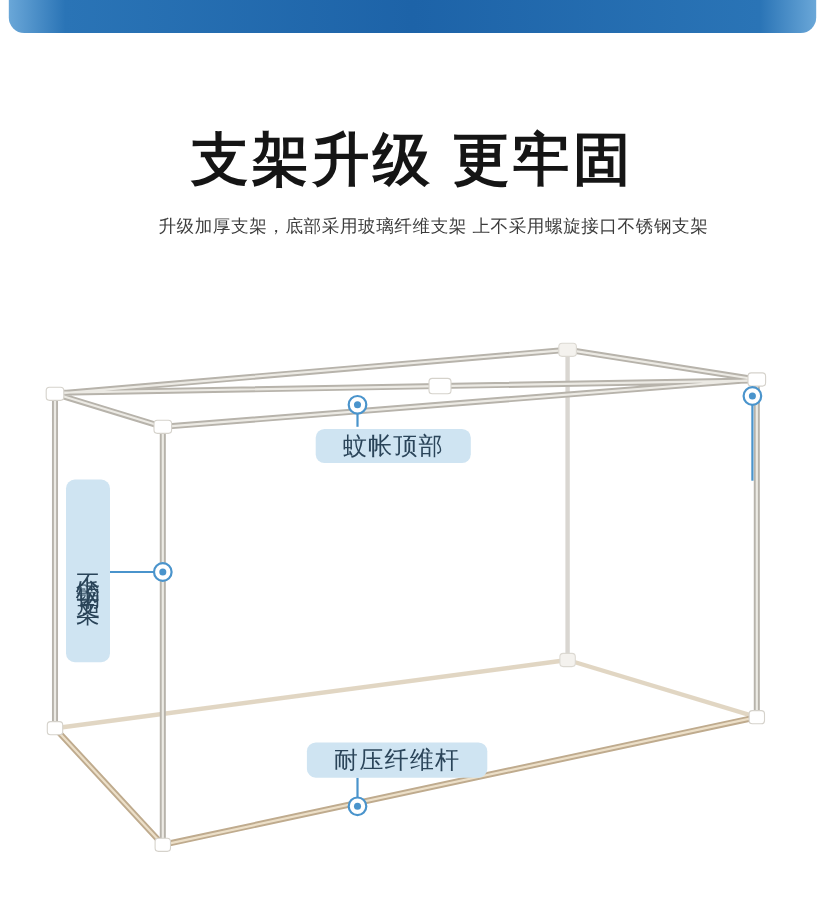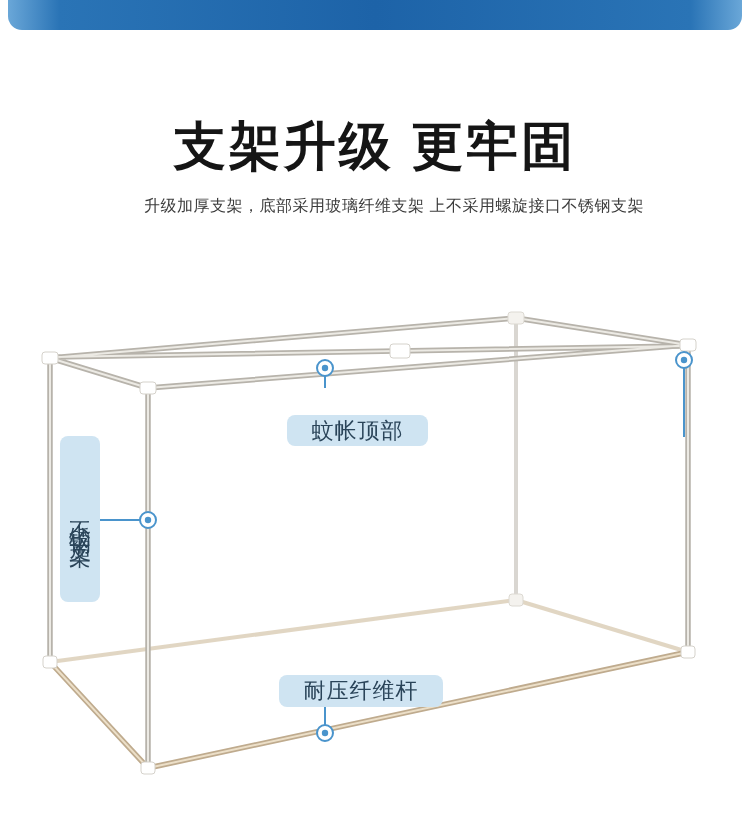--- a/index.html
+++ b/index.html
@@ -101,20 +101,20 @@
       <path class="callout-line" d="M100 520 L140 520"></path>
       <circle class="callout-ring" cx="148" cy="520" r="8"></circle>
       <circle class="callout-dot" cx="148" cy="520" r="3.2"></circle>
 
       <path class="callout-line" d="M325 707 L325 726"></path>
       <circle class="callout-ring" cx="325" cy="733" r="8"></circle>
       <circle class="callout-dot" cx="325" cy="733" r="3.2"></circle>
     </g>
   </svg>
 
-  <div class="callout" style="left:287px;top:390px;width:141px;height:31px;margin-top:25px;">蚊帐顶部</div>
+  <div class="callout" style="left:287px;top:390px;width:141px;height:31px;">蚊帐顶部</div>
 
 
   <div class="callout vertical" style="left:60px;top:436px;width:40px;height:166px;">不锈钢支架</div>
 
   <div class="callout" style="left:243px;top:675px;width:164px;height:32px;margin-left:36px;">耐压纤维杆</div>
 
 </div>
 
 </body></html>

